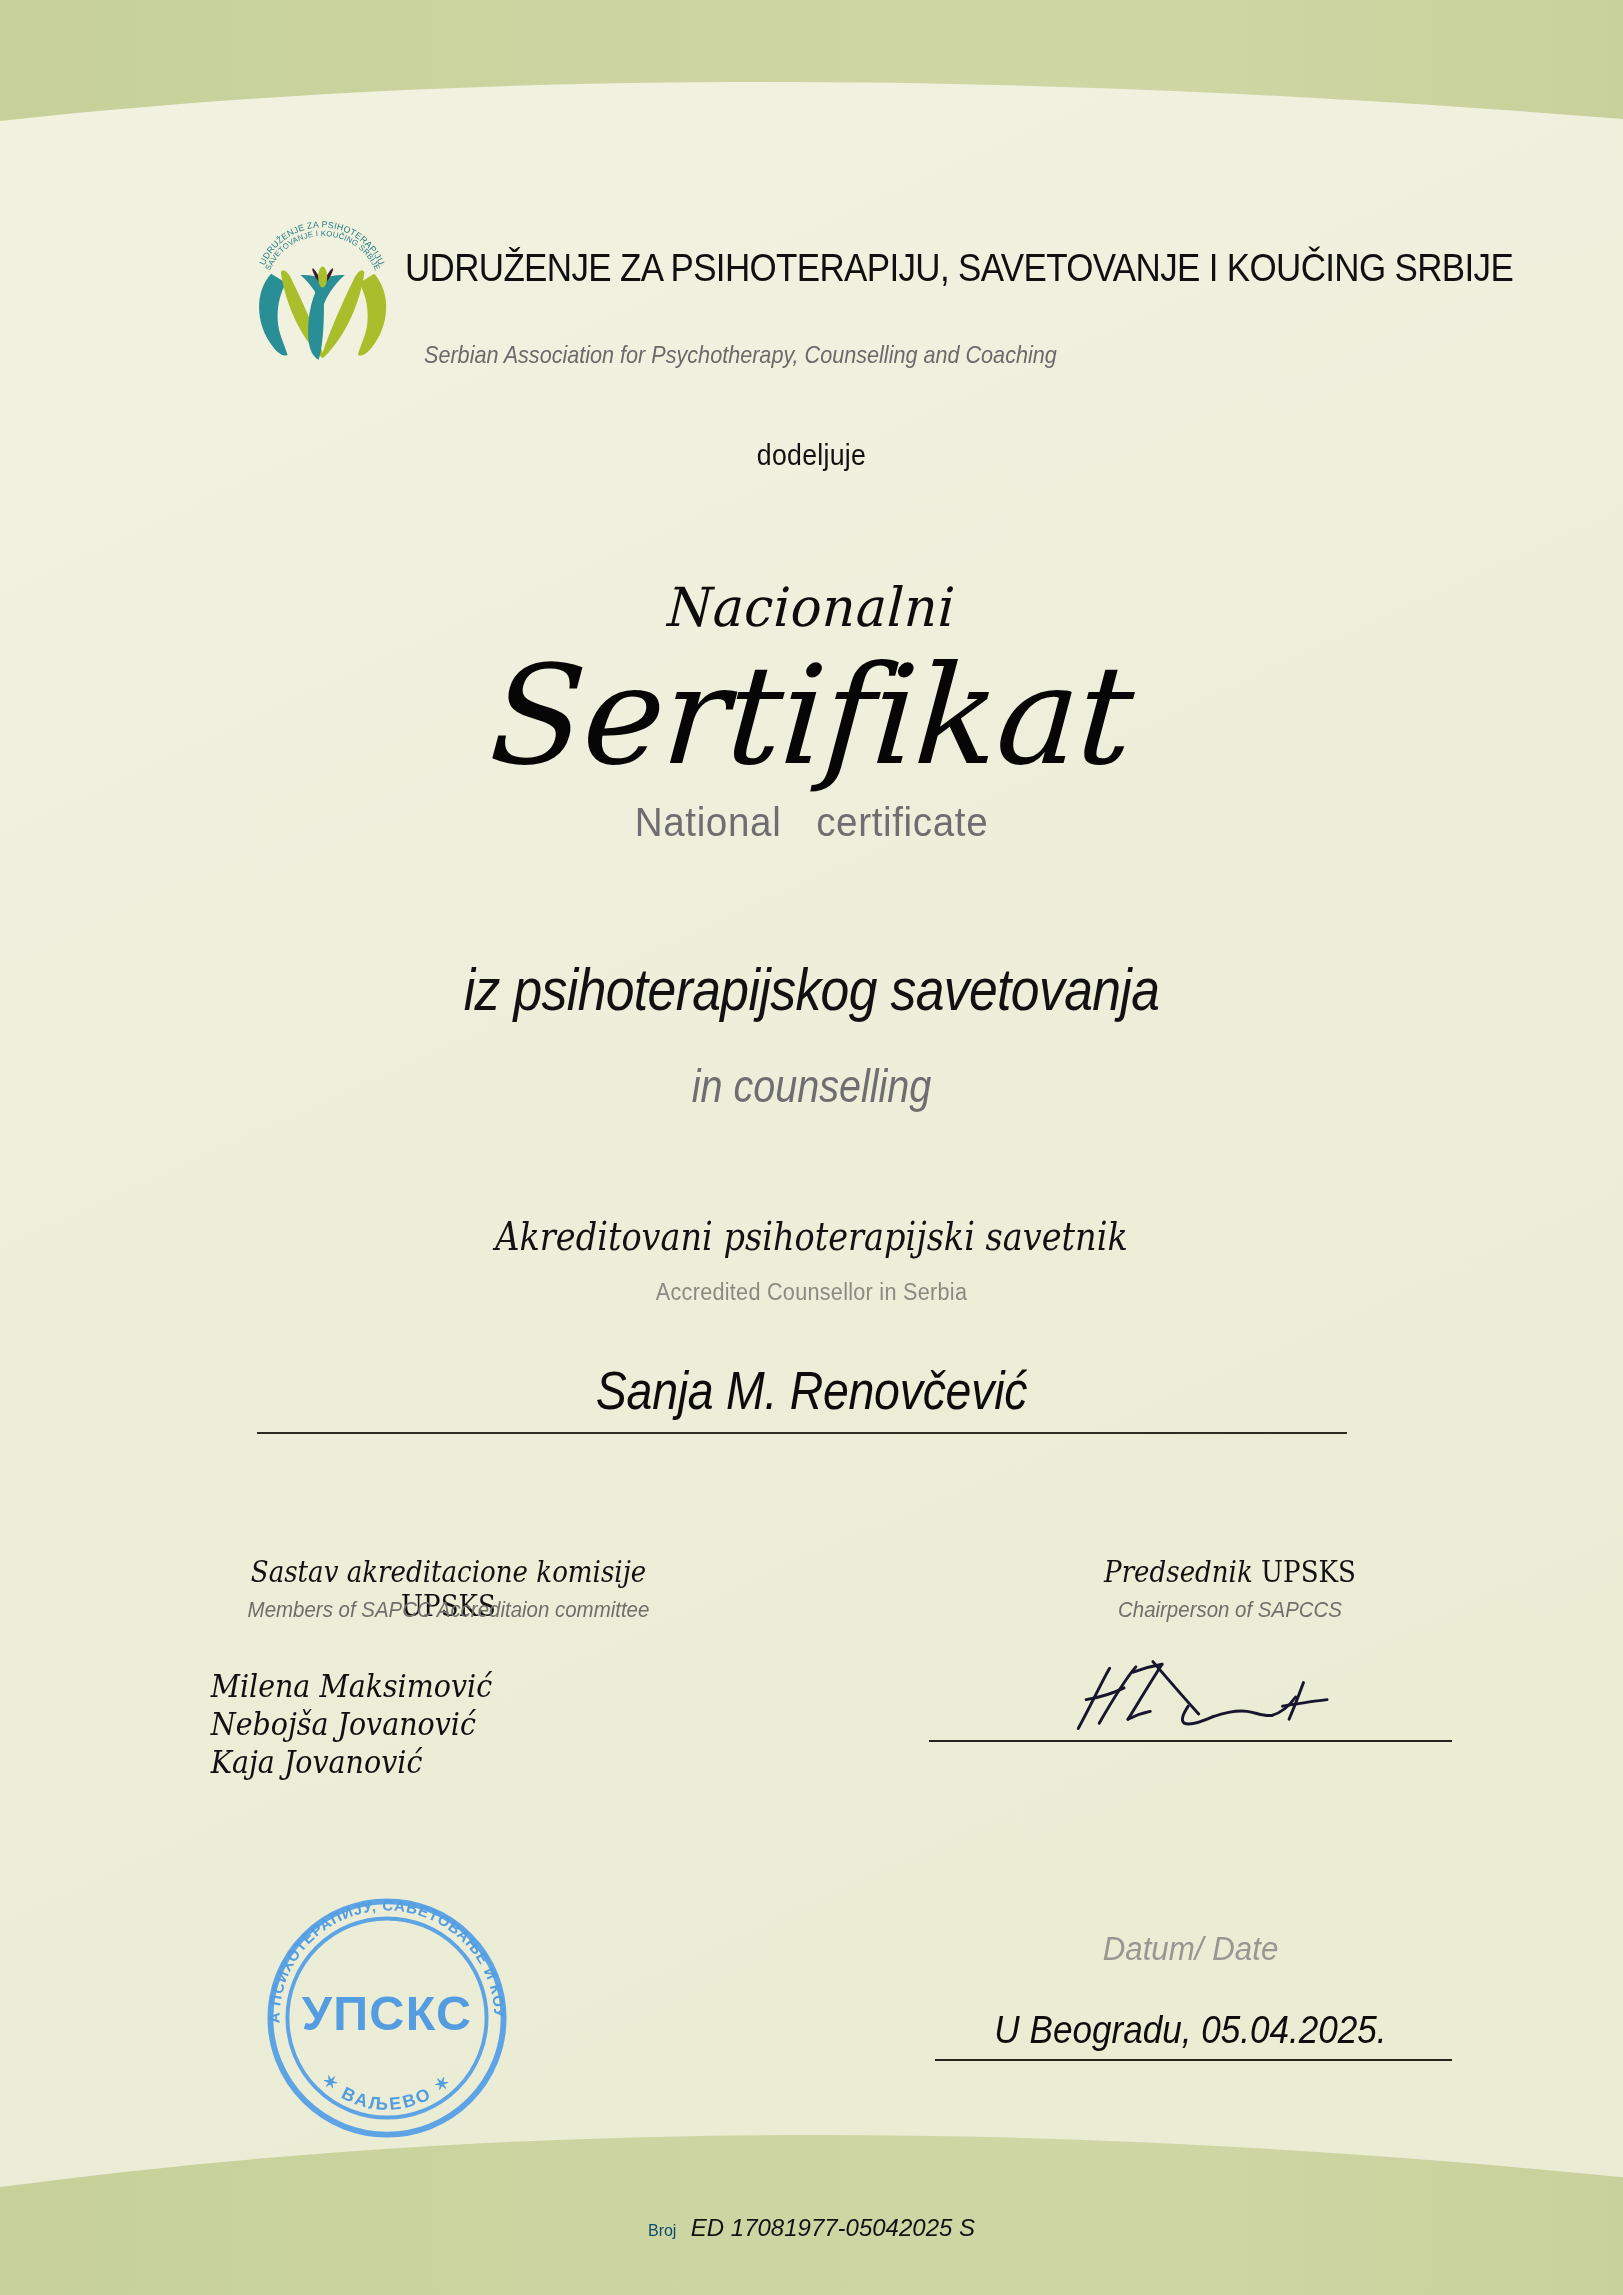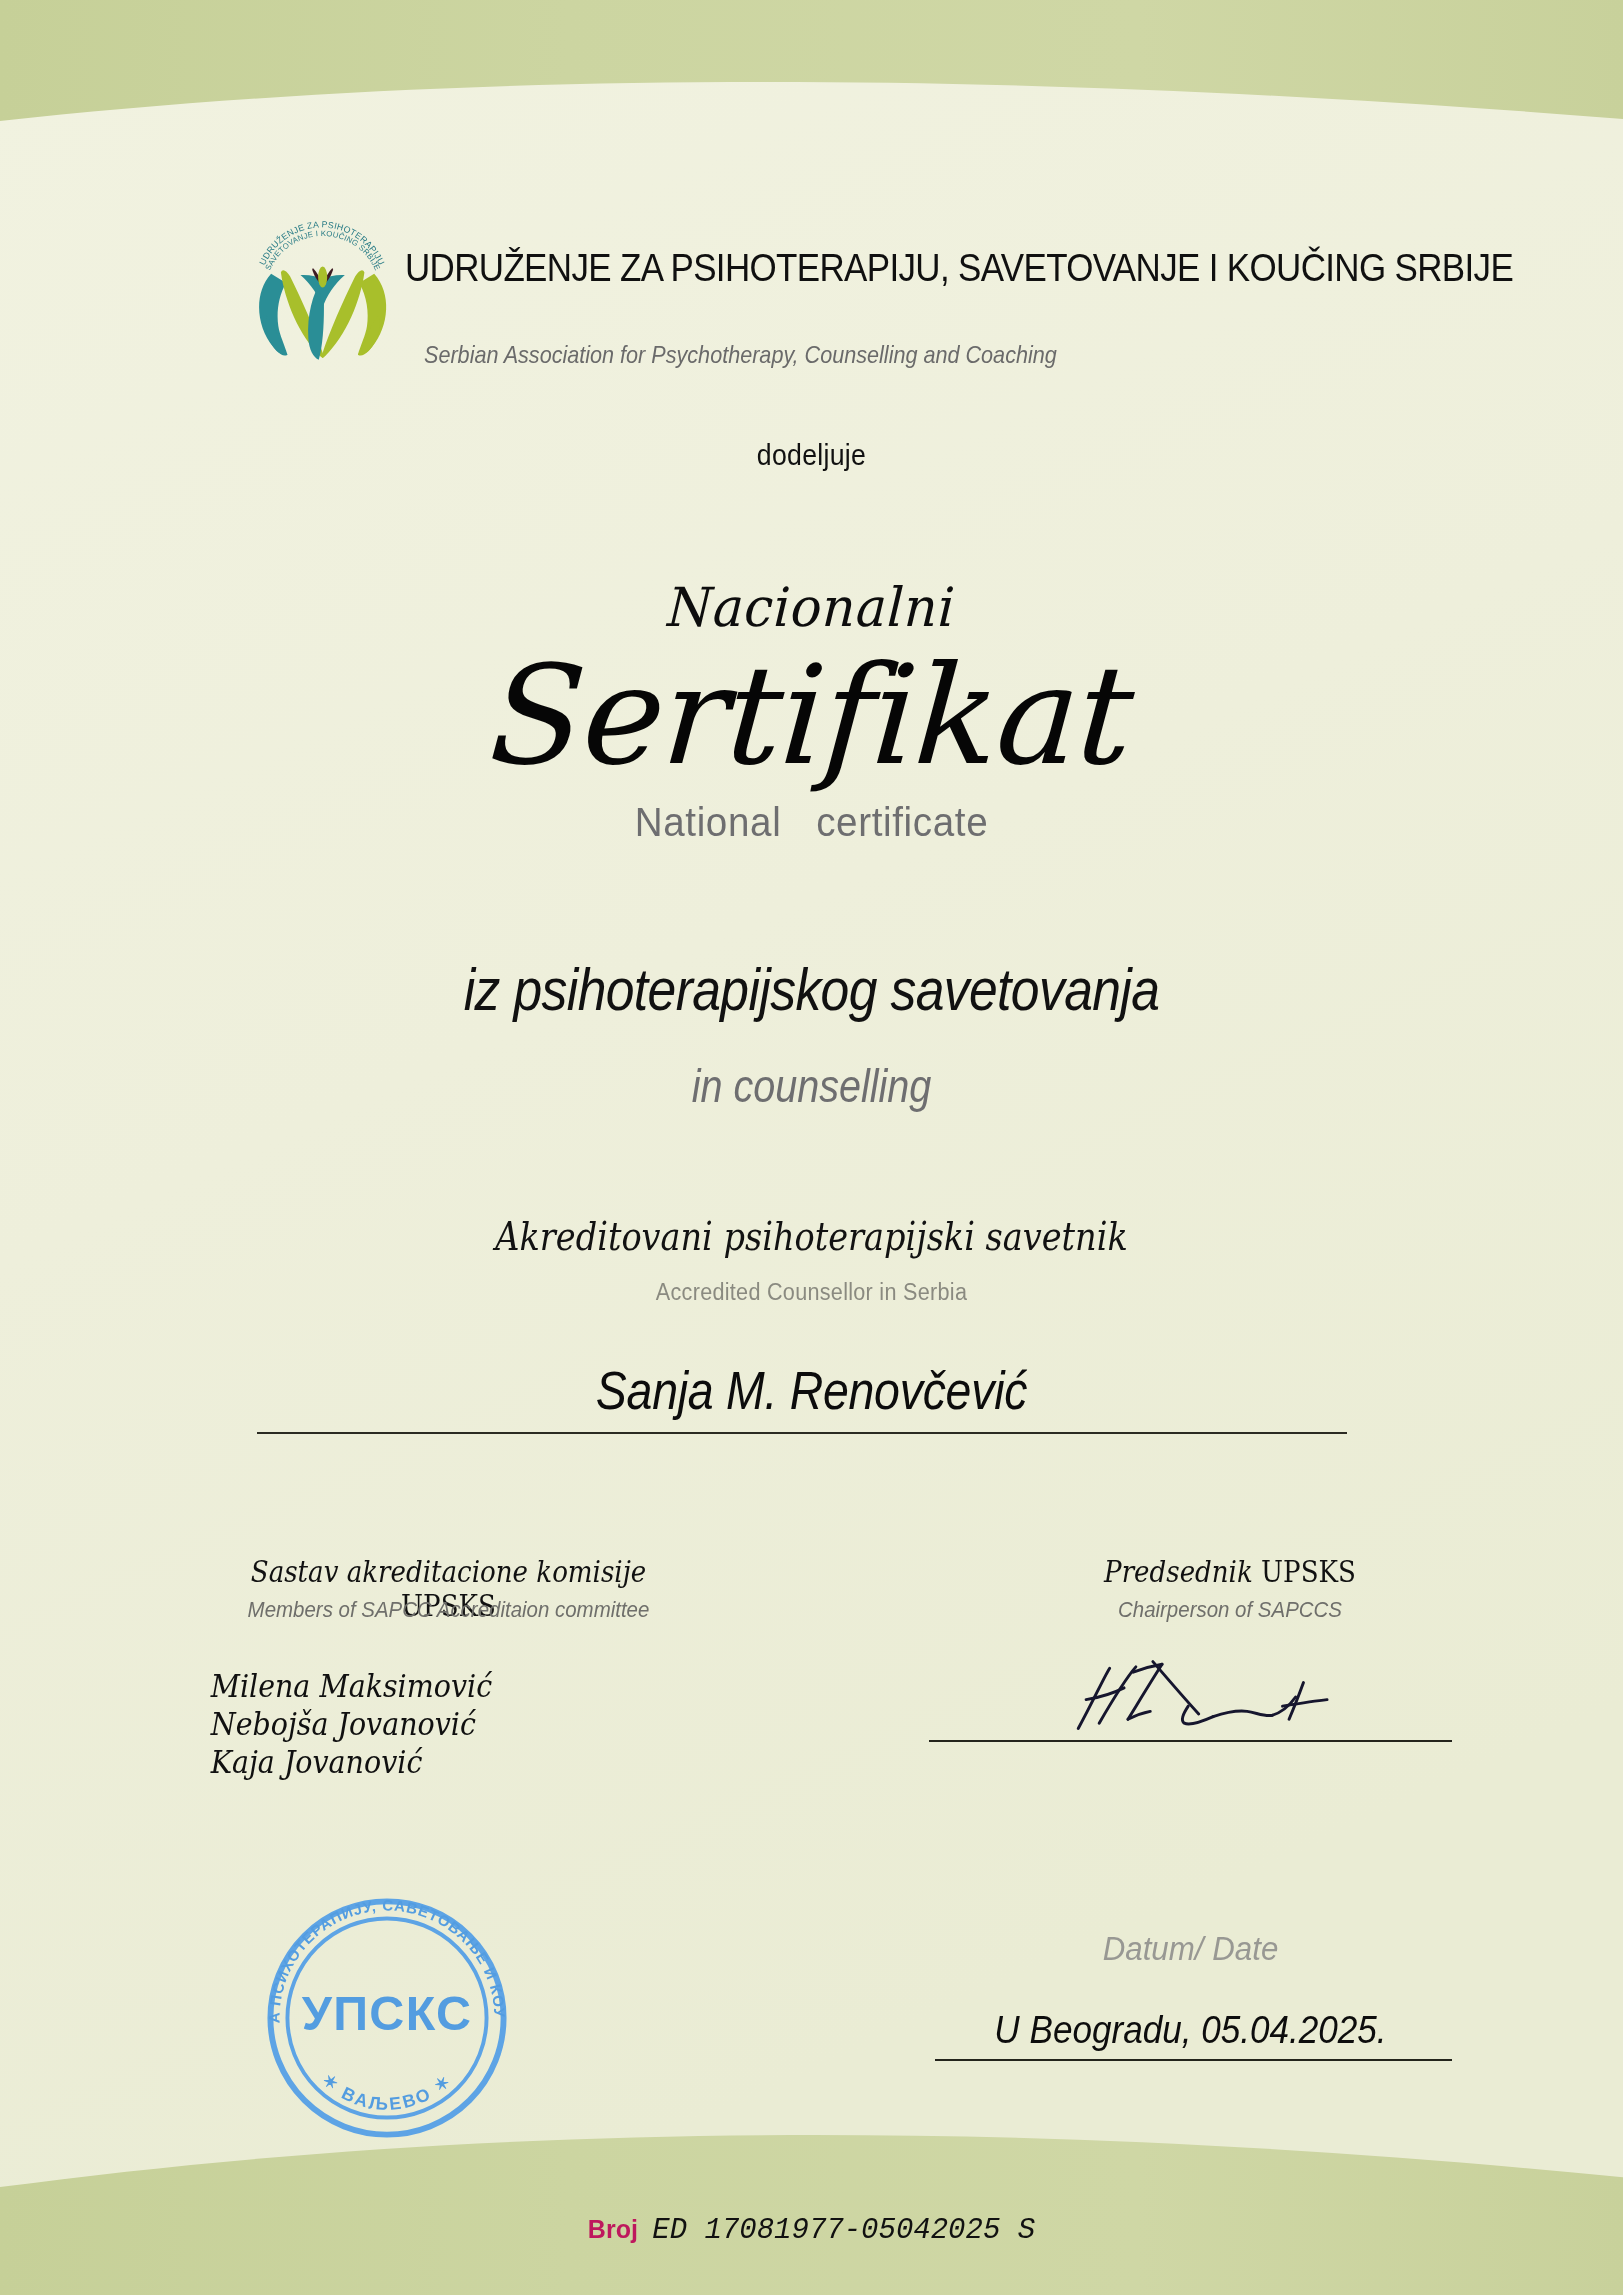--- a/index.html
+++ b/index.html
@@ -304,31 +304,31 @@
   
   .footer {
     position: absolute;
     left: 0;
     top: 2214px;
     width: 1623px;
     text-align: center;
     white-space: nowrap;
   }
   .footer .lbl {
-    font-size: 25px;
-    font-weight: bold;
-    color: #be185d;
+    font-size: 16px;
+    font-weight: normal;
+    color: #0c4a6e;
     font-family: "Liberation Sans Narrow", "Liberation Sans", sans-serif;
     letter-spacing: 0px;
   }
   .footer .num {
-    font-size: 29px;
+    font-size: 24px;
     font-style: italic;
     color: #111;
-    font-family: Liberation Mono, monospace;
+    font-family: Liberation Sans, sans-serif;
     margin-left: 14.4px;
     letter-spacing: 0px;
   }
 </style>
 </head>
 <body>
 
 <div id="page">
 
   <svg class="bg-svg" viewBox="0 0 2482 3510" preserveAspectRatio="none">

